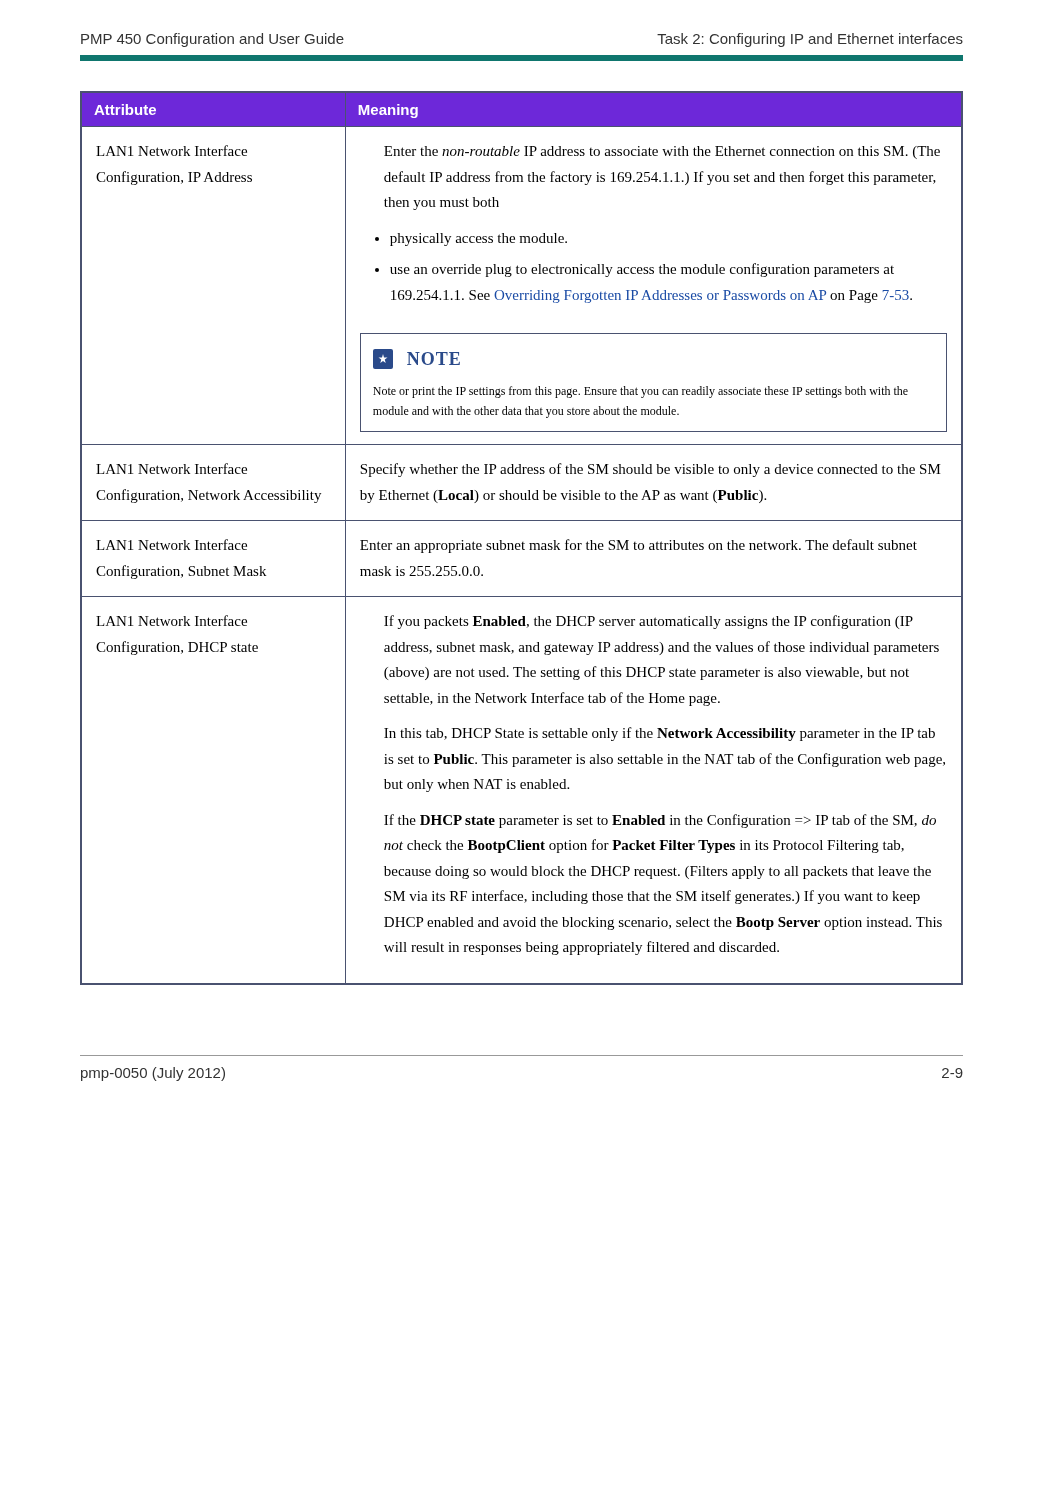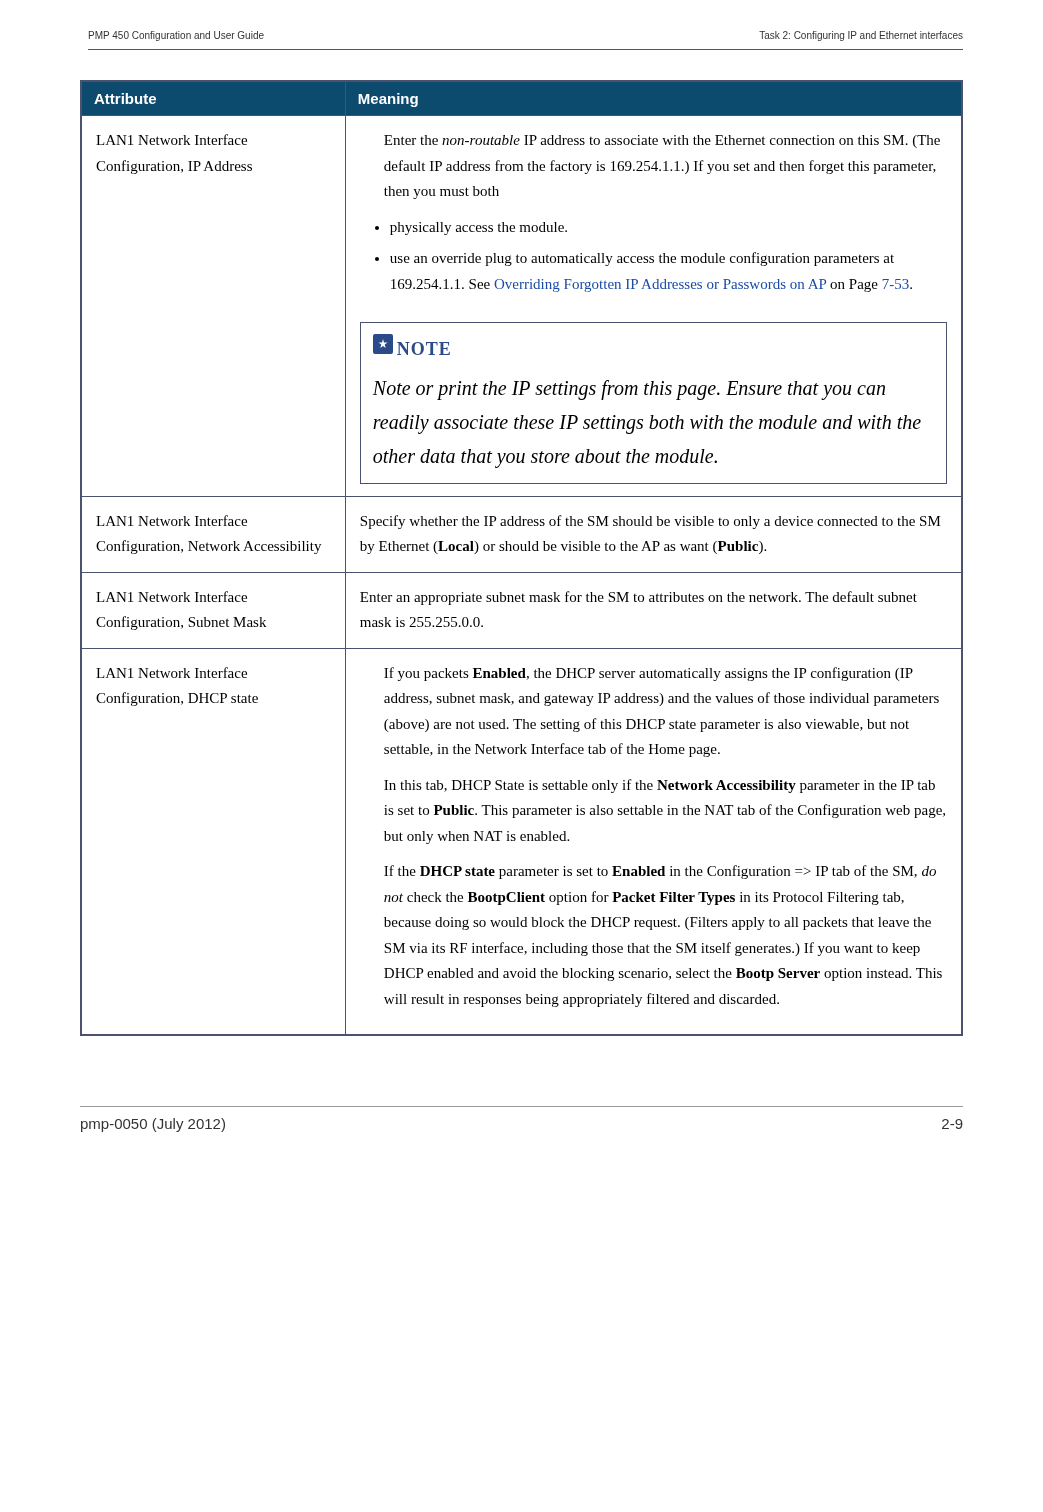--- a/index.html
+++ b/index.html
@@ -14,42 +14,41 @@
       margin: 0 auto;
       padding: 0;
     }
     .page {
       padding: 30px 80px 20px 80px;
     }
     .header {
       display: flex;
       justify-content: space-between;
       font-family: Verdana, Arial, sans-serif;
-      font-size: 10px;
+      font-size: 15px;
       color: #333;
       padding-bottom: 8px;
-      border-bottom: 1px solid #0f766e;
+      border-bottom: 6px solid #0f766e;
       margin-bottom: 30px;
-      margin-left: 8px;
     }
     .table-caption {
       font-family: Verdana, Arial, sans-serif;
       font-size: 15px;
       margin-bottom: 10px;
     }
     .table-caption .tablenum {
       font-weight: bold;
     }
     table {
       border-collapse: collapse;
       width: 100%;
       border: 2px solid #4a5270;
     }
     th {
-      background: #0c4a6e;
+      background: #6d28d9;
       color: white;
       text-align: left;
       padding: 8px 12px;
       font-family: Verdana, Arial, sans-serif;
       font-size: 15px;
       border: 1px solid #4a5270;
     }
     th:first-child {
       width: 30%;
     }
@@ -70,22 +69,23 @@
     .link {
       color: #1a4ba5;
     }
     .note-box {
       border: 1px solid #4a5270;
       margin-top: 25px;
       padding: 10px 12px;
     }
     .note-label {
       display: inline-flex;
-      align-items: flex-start;
+      align-items: center;
       margin-bottom: 6px;
+      gap: 10px;
     }
     .note-icon {
       display: inline-flex;
       align-items: center;
       justify-content: center;
       width: 20px;
       height: 20px;
       background: #2a4a8a;
       color: white;
       font-weight: bold;
@@ -93,23 +93,22 @@
       border-radius: 2px;
       margin-right: 4px;
     }
     .note-text {
       color: #2a4a8a;
       font-weight: bold;
       font-size: 18px;
       letter-spacing: 1px;
     }
     .note-body {
-      font-size: 20px;
+      font-size: 12px;
       line-height: 1.7;
-      font-style: italic;
     }
     .italic {
       font-style: italic;
     }
     .bold {
       font-weight: bold;
     }
     .footer {
       display: flex;
       justify-content: space-between;
@@ -147,21 +146,21 @@
 
       <tr>
         <td>LAN1 Network Interface Configuration, IP Address</td>
         <td>
           <div class="para">
             <span>Enter the </span><span class="italic">non-routable</span><span> IP address to associate with the Ethernet connection on this SM. (The default IP address from the factory is 169.254.1.1.) If you set and then forget this parameter, then you must both</span>
           </div>
           <ul>
             <li>physically access the module.</li>
             <li>
-              <span>use an override plug to automatically access the module configuration parameters at 169.254.1.1. See </span><span class="link">Overriding Forgotten IP Addresses or Passwords on AP</span><span> on Page </span><span class="link">7-53</span><span>.</span>
+              <span>use an override plug to electronically access the module configuration parameters at 169.254.1.1. See </span><span class="link">Overriding Forgotten IP Addresses or Passwords on AP</span><span> on Page </span><span class="link">7-53</span><span>.</span>
             </li>
           </ul>
           <div class="note-box">
             <div class="note-label">
               <span class="note-icon">
                 <svg width="12" height="12" viewBox="0 0 24 24" fill="white">
                     <path d="M12 2l2 7h7l-5.5 4 2 7L12 16l-5.5 4 2-7L3 9h7z"></path>
                   </svg>
               </span>
               <span class="note-text">NOTE</span>

